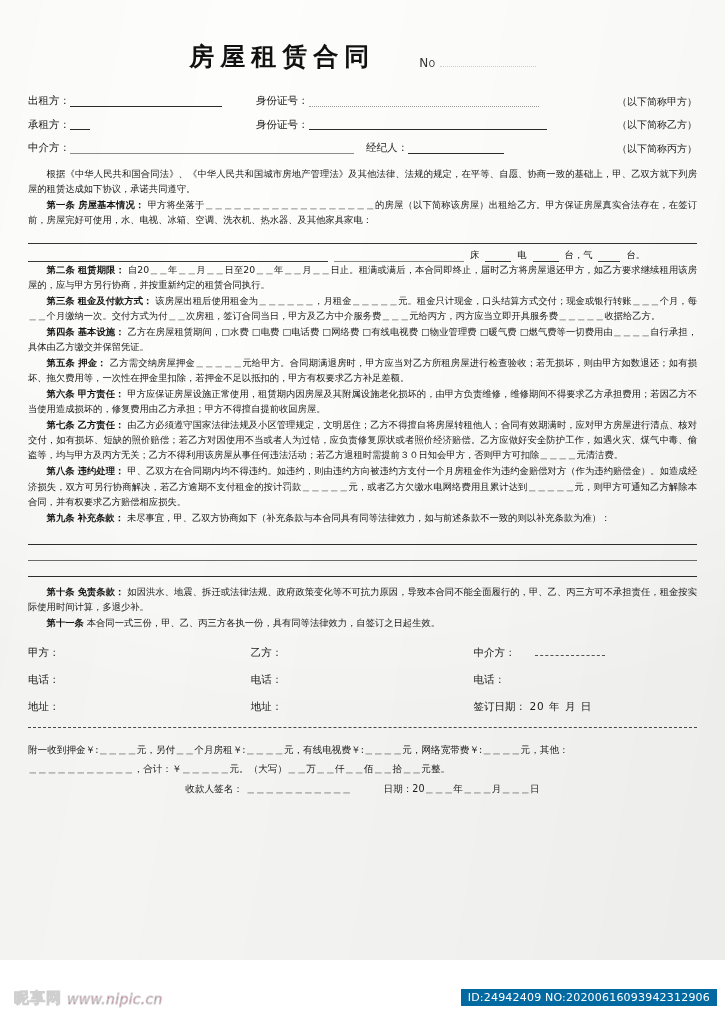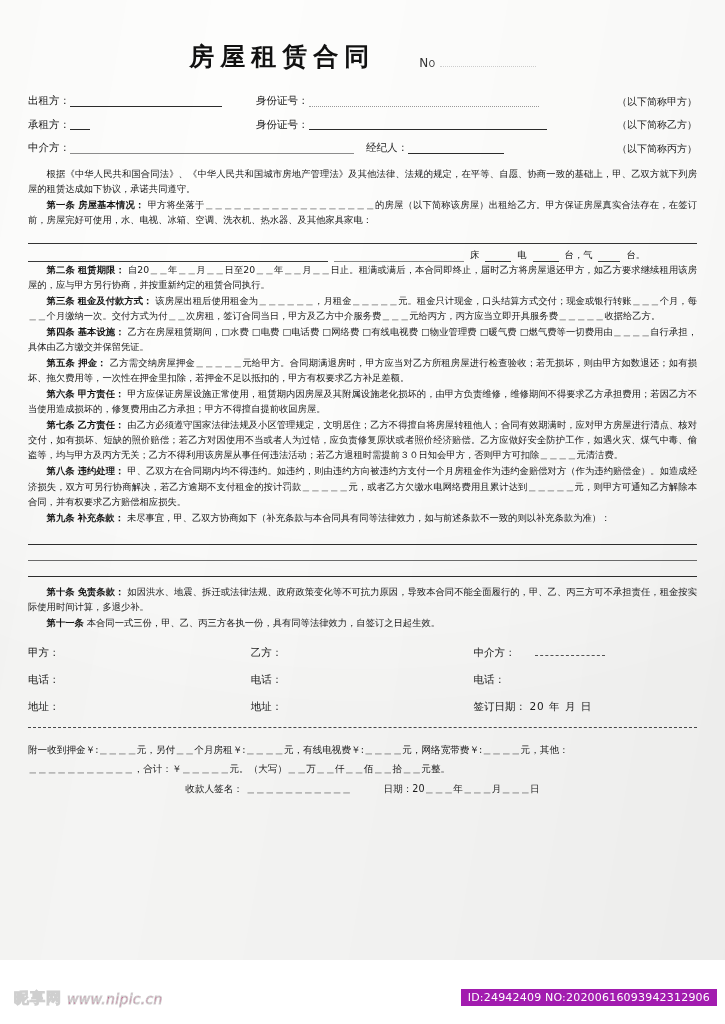--- a/index.html
+++ b/index.html
@@ -205,21 +205,21 @@
     font-size: 14px;
     font-style: italic;
     color: #be185d;
     -webkit-text-stroke: 1px #cfcfcf;
     letter-spacing: 0.3px;
   }
   .wm-id {
     position: absolute;
     right: 8px;
     bottom: 18px;
-    background: #a21caf;
+    background: #0369a1;
     color: #ffffff;
     font-size: 11px;
     padding: 2px 7px;
     letter-spacing: 0.2px;
   }
 </style>
 </head>
 <body>
 
 <div class="page">

